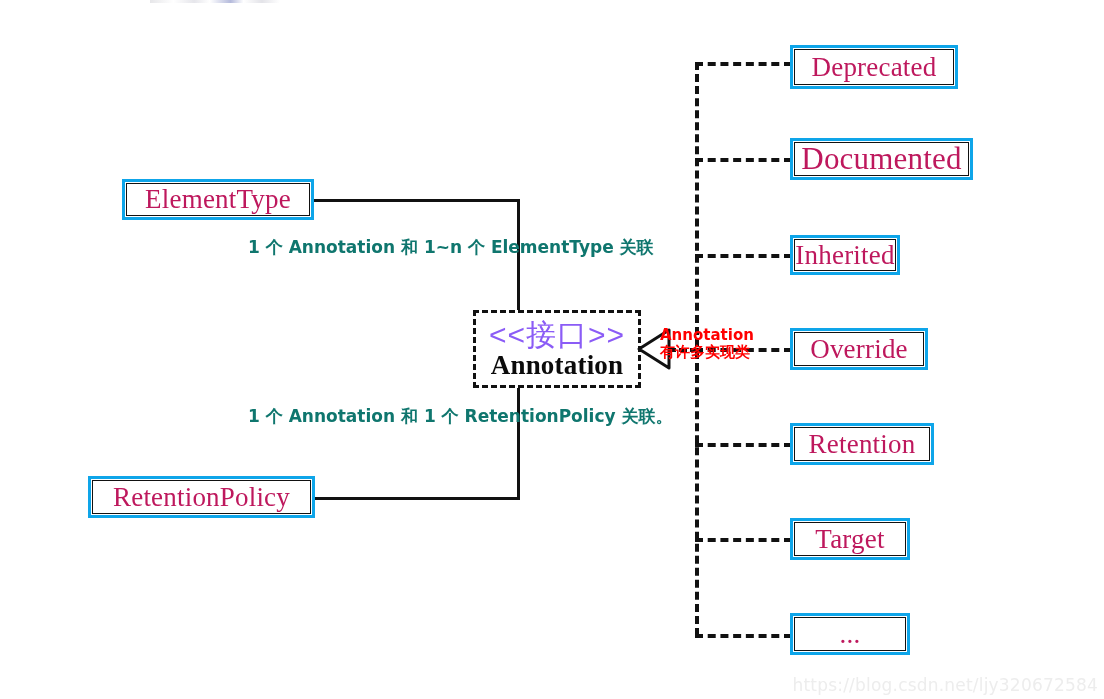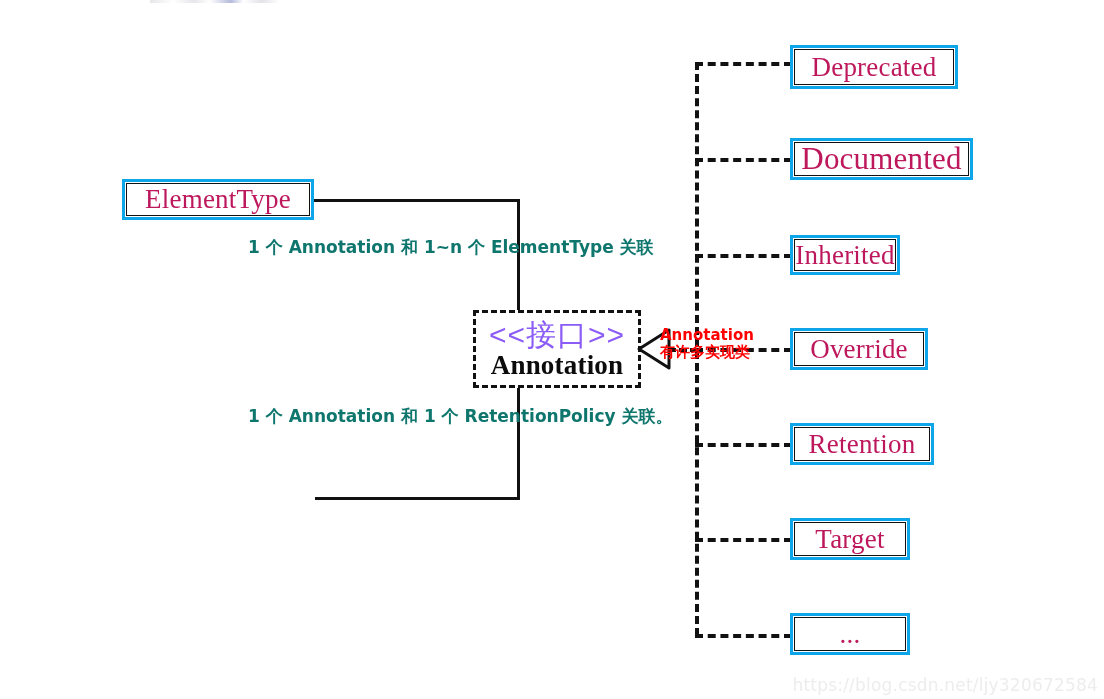--- a/index.html
+++ b/index.html
@@ -150,20 +150,23 @@
 <body>
 
 <div id="canvas">
 
   <div class="top-crumb"></div>
 
   <div class="cls-box inner-rule" style="left:122px; top:179px; width:192px; height:41px; font-size:27px;">
     <span>ElementType</span>
   </div>
 
+  <div class="cls-box inner-rule" style="left:88px; top:476px; width:227px; height:42px; font-size:27px;">
+    <span>RetentionPolicy</span>
+  </div>
 
   <div class="hline" style="left:314px; top:199px; width:206px;"></div>
   <div class="vline" style="left:517px; top:199px; height:113px;"></div>
 
   <div class="hline" style="left:315px; top:497px; width:205px;"></div>
   <div class="vline" style="left:517px; top:387px; height:113px;"></div>
 
   <div class="iface-box" style="left:473px; top:310px; width:168px; height:78px;">
     <div class="iface-stereo">&lt;&lt;接口&gt;&gt;</div>
     <div class="iface-name">Annotation</div>

